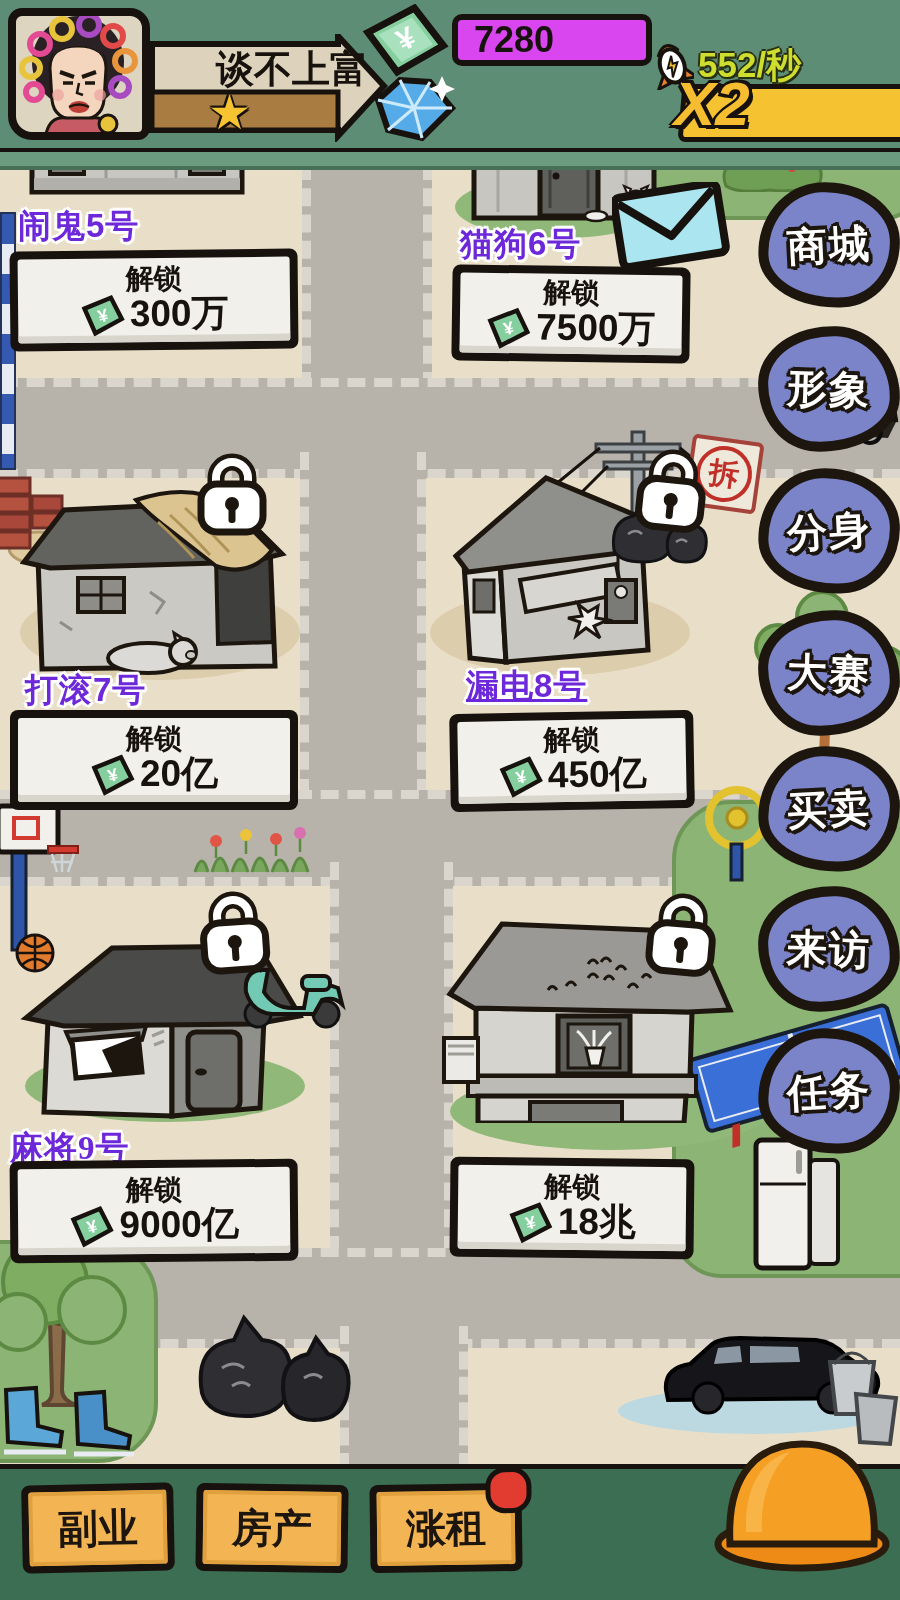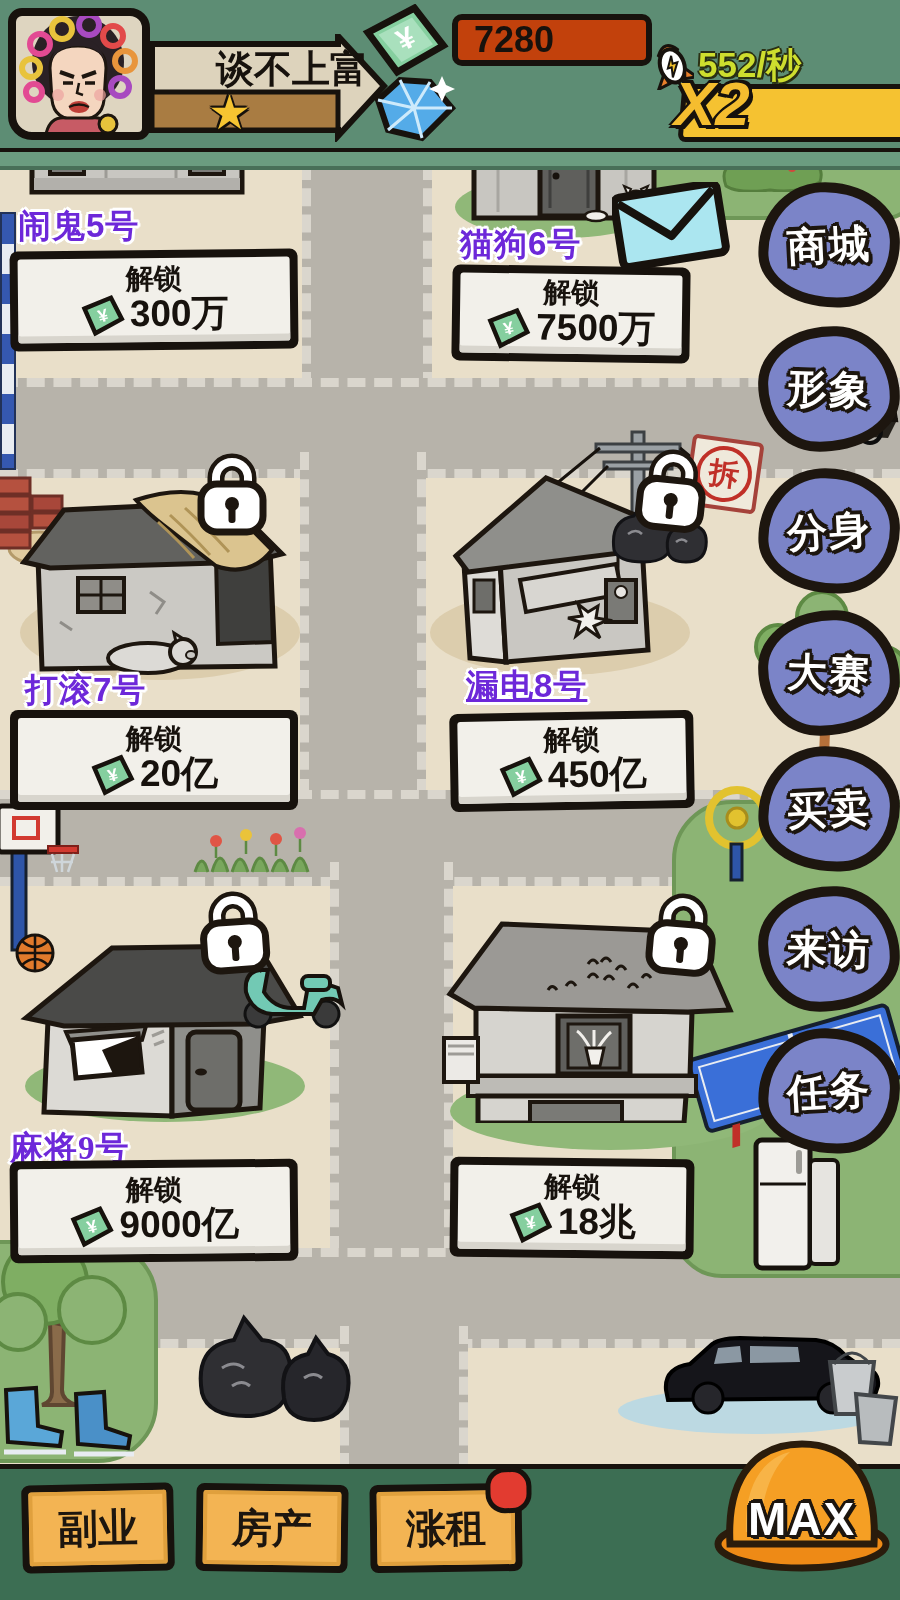--- a/index.html
+++ b/index.html
@@ -49,21 +49,21 @@
   .topbar{position:absolute;left:0;top:0;width:900px;height:148px;background:#5d8d74;z-index:50;}
   .topedge{position:absolute;left:0;top:148px;width:900px;height:14px;background:#6b9c80;
            border-top:4px solid #17120d;border-bottom:4px solid #486f58;box-sizing:content-box;z-index:50;}
   .tb{position:absolute;z-index:52;}
   .avatar-frame{left:8px;top:8px;width:142px;height:132px;background:#ded5c0;border:8px solid #17120d;
                 border-radius:14px 20px 12px 24px;box-sizing:border-box;overflow:hidden;}
   .pname{left:152px;top:4px;width:228px;text-align:center;font-size:26px;font-weight:700;color:#10130f;}
   .ptitle{left:156px;top:44px;width:212px;text-align:right;font-size:38px;font-weight:700;color:#17120d;}
   .star{left:208px;top:84px;font-size:48px;color:#f6c431;
         text-shadow:2px 0 0 #17120d,-2px 0 0 #17120d,0 2px 0 #17120d,0 -2px 0 #17120d,2px 2px 0 #17120d,-2px -2px 0 #17120d;}
-  .cbar{background:#c2410c;border:6px solid #17120d;border-radius:10px;box-sizing:border-box;
+  .cbar{background:#d946ef;border:6px solid #17120d;border-radius:10px;box-sizing:border-box;
         display:flex;align-items:center;padding-left:16px;font-size:36px;font-weight:600;color:#17120d;}
   .rate{display:flex;align-items:center;gap:4px;font-size:35px;font-weight:800;color:#cede2e;
         text-shadow:2px 0 0 #2a3014,-2px 0 0 #2a3014,0 2px 0 #2a3014,0 -2px 0 #2a3014,2px 2px 0 #2a3014;}
   .boost{left:634px;top:84px;width:266px;height:58px;margin-left:46px;}
   .boost-plate{position:absolute;inset:0;background:#f5c231;border:5px solid #17120d;border-radius:8px;
                transform:skewX(-5deg);}
   .boost-x2{position:absolute;left:-6px;top:-16px;font-size:62px;font-style:italic;font-weight:900;color:#f5bd2f;z-index:2;
         text-shadow:3px 0 0 #17120d,-3px 0 0 #17120d,0 3px 0 #17120d,0 -3px 0 #17120d,4px 4px 0 #17120d,-3px 3px 0 #17120d,3px -3px 0 #17120d;}
   .boost-timer{position:absolute;left:78px;top:6px;right:10px;bottom:6px;background:#ef9f35;border:3px solid #17120d;
                border-radius:6px;display:flex;align-items:center;justify-content:center;
@@ -557,16 +557,15 @@
     <div class="bbtn-in">涨租</div>
     <div class="badge"></div>
   </div>
 
   <div class="build">
     <svg width="180" height="158" viewBox="0 0 180 150" style="position:absolute;left:0;top:0;">
       <ellipse cx="90" cy="120" rx="84" ry="24" fill="#ee8a16" stroke="#2a1c0c" stroke-width="7"></ellipse>
       <path d="M18 120 C14 48 48 20 90 20 C132 20 166 48 162 120 Z" fill="#f59f24" stroke="#2a1c0c" stroke-width="7"></path>
       <path d="M34 108 C32 60 52 34 78 28 C60 44 48 74 50 108 Z" fill="#f8b74e" opacity="0.85"></path>
     </svg>
-    <div class="build-txt inkout" style="top:76px;font-size:46px;">MAX</div>
   </div>
 
 </div>
 
 </body></html>

